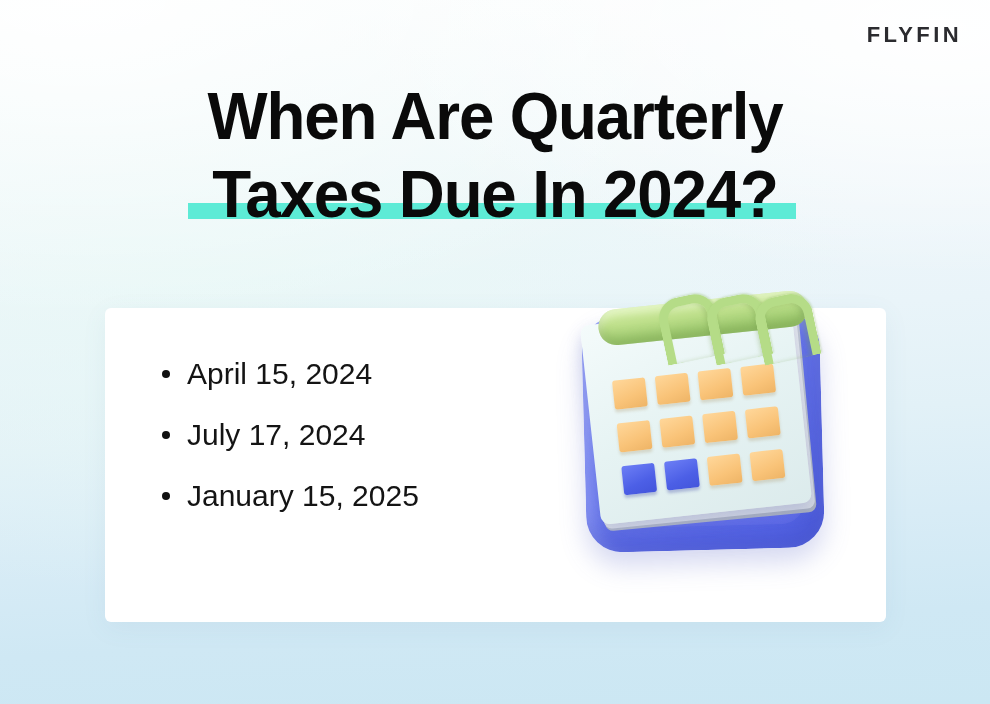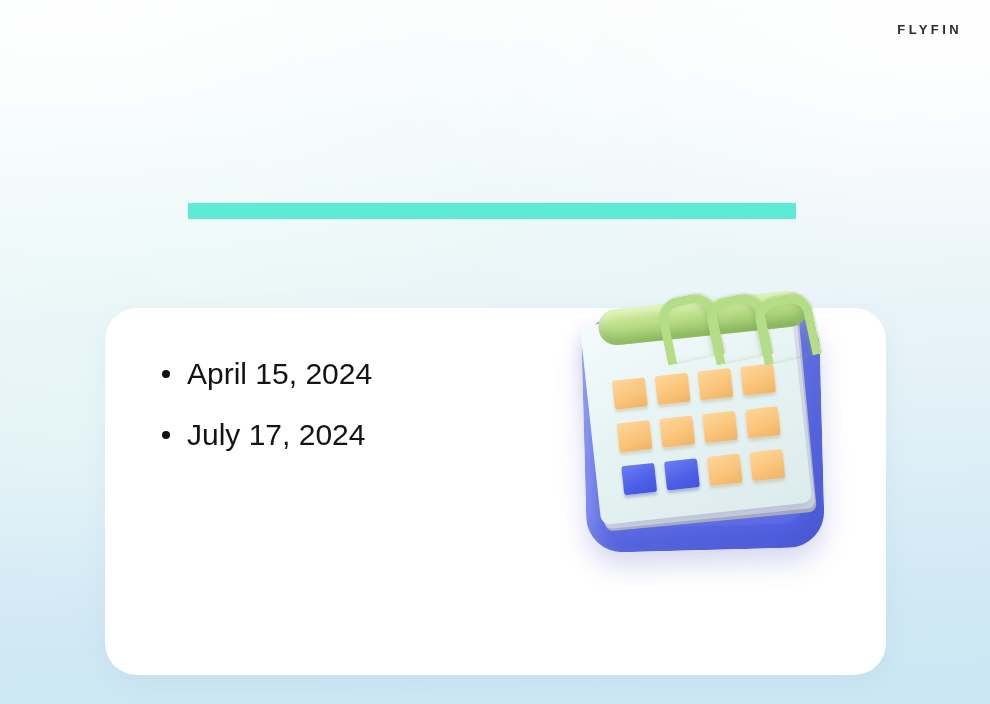--- a/index.html
+++ b/index.html
@@ -32,21 +32,21 @@
          #d8ecf6 74%,
          #cfe8f4 87%,
          #cbe7f3 100%);
   }
 
   
   .brand {
     position: absolute;
     top: 22px;
     right: 28px;
-    font-size: 13px;
+    font-size: 22px;
     font-weight: 700;
     letter-spacing: 3.4px;
     color: #2b2b2f;
     font-family: "Liberation Sans", sans-serif;
   }
 
   
   .title-block {
     position: absolute;
     left: 0;
@@ -77,23 +77,23 @@
     z-index: 0;
   }
   .title-block .title-line { position: relative; z-index: 2; }
 
   
   .card {
     position: absolute;
     left: 105px;
     top: 308px;
     width: 781px;
-    height: 367px;
+    height: 314px;
     background: #ffffff;
-    border-radius: 32px;
+    border-radius: 6px;
     box-shadow: 0 6px 26px rgba(86,126,150,0.07);
   }
 
   
   .date-list {
     position: absolute;
     left: 57px;
     top: 48px;
     margin: 0;
     padding: 0;
@@ -248,32 +248,40 @@
 </style>
 </head>
 <body>
 
 <div class="slide">
 
   <div class="brand">FLYFIN</div>
 
   <div class="highlight-bar"></div>
 
+  <div class="title-block">
+    <span class="title-line first">When Are Quarterly</span>
+    <span class="title-line second">Taxes Due In 2024?</span>
+  </div>
 
   <div class="card">
 
     <ul class="date-list">
       <li class="date-item">
         <span class="dot"></span>
         <span>April 15, 2024</span>
       </li>
       <li class="date-item">
         <span class="dot"></span>
         <span>July 17, 2024</span>
       </li>
+      <li class="date-item">
+        <span class="dot"></span>
+        <span>January 15, 2025</span>
+      </li>
     </ul>
 
   </div>
 
   <div class="calendar">
     <div class="cal-shadow"></div>
     <div class="cal-base">
       <div class="cal-base-inner"></div>
     </div>
     <div class="cal-page-back2"></div>

